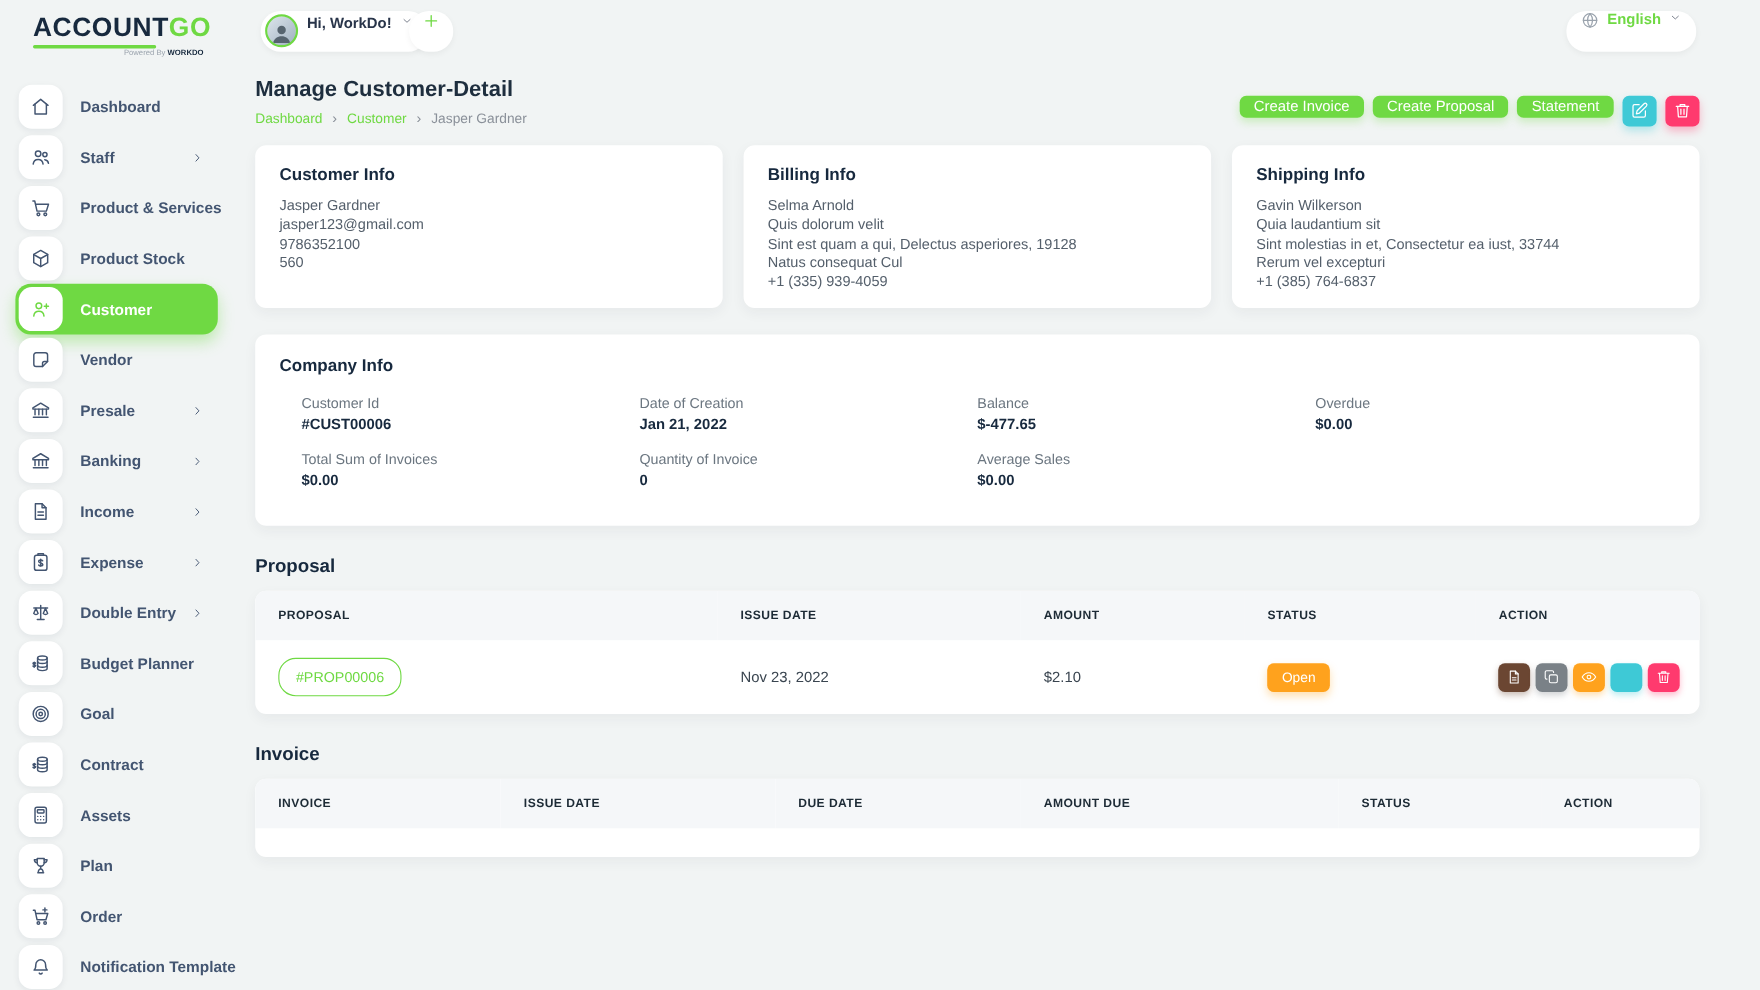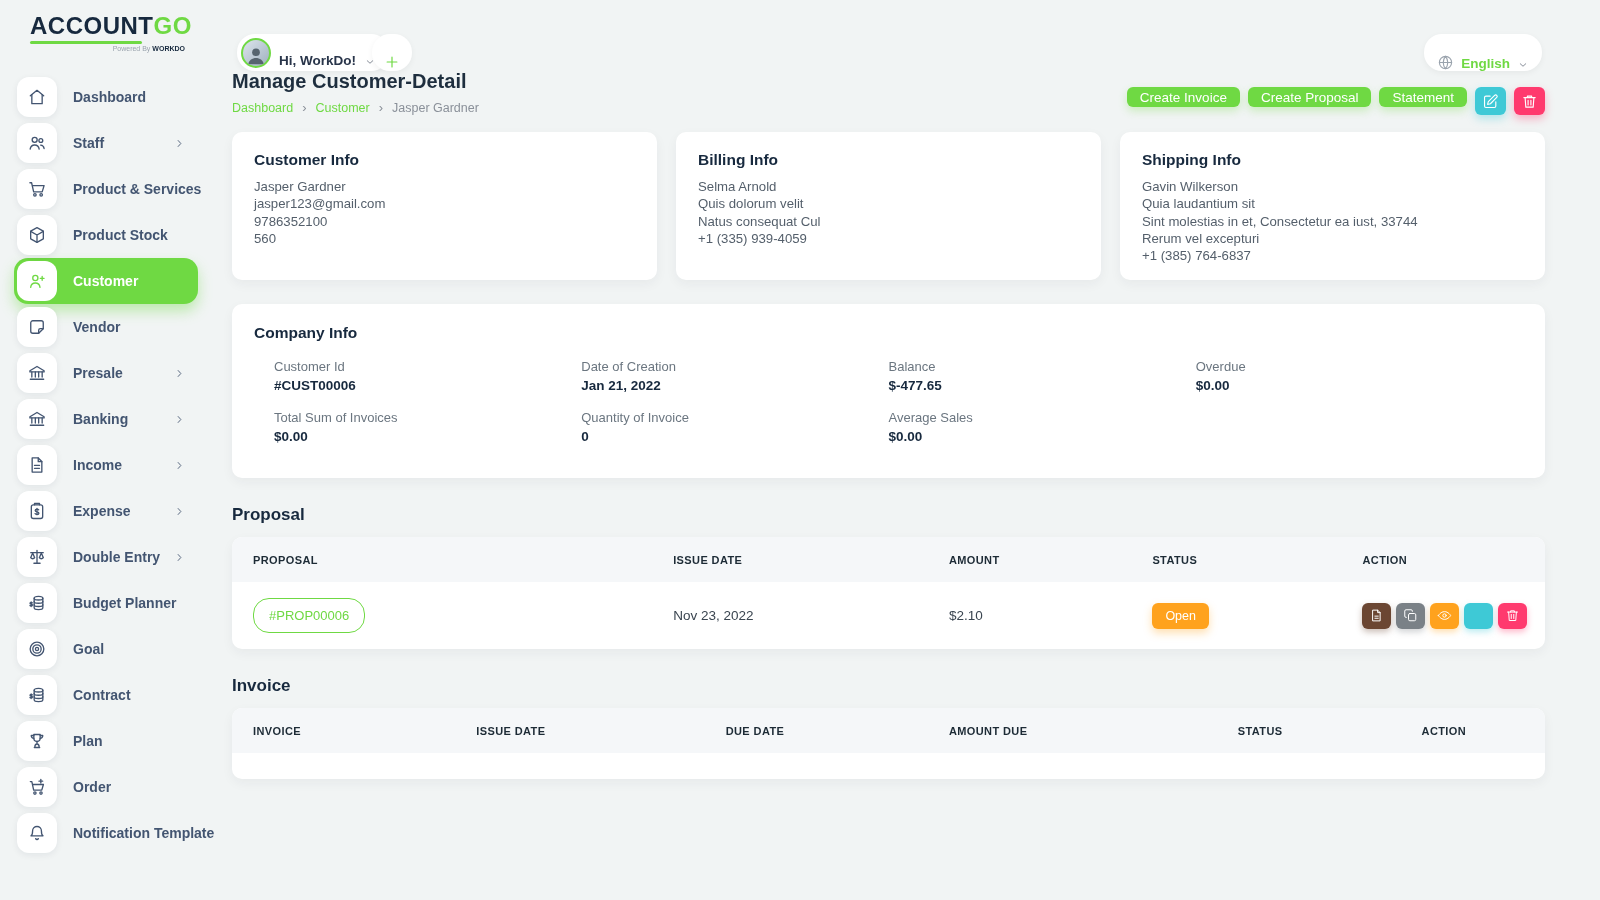--- a/index.html
+++ b/index.html
@@ -26,35 +26,35 @@
   .icon-tile { width:40px; height:40px; border-radius:12px; background:#fff; box-shadow:0 2px 7px rgba(20,30,60,.07);
                display:flex; align-items:center; justify-content:center; color:#435571; flex:0 0 40px; padding:10px; }
   .side-item .label { margin-left:16px; font-size:14px; font-weight:700; color:#435571; white-space:nowrap; }
   .side-item .chev { margin-left:auto; width:13px; height:13px; color:#435571; }
   .side-item.active { background:#6fd943; box-shadow:0 7px 14px rgba(111,217,67,.4); }
   .side-item.active .label { color:#fff; }
   .side-item.active .icon-tile { color:#6fd943; box-shadow:none; }
 
   
   .pill { position:absolute; top:10px; background:#fff; border-radius:18px; height:37px;
-          display:inline-flex; align-items:flex-end; box-shadow:0 2px 6px rgba(0,0,0,.05); border:none; cursor:pointer;margin-top:24px; }
+          display:inline-flex; align-items:flex-start; box-shadow:0 2px 6px rgba(0,0,0,.05); border:none; cursor:pointer; }
   .user-pill { left:237px; padding:3px 13px 3px 4px; gap:8px; font-size:13.5px; font-weight:700; color:#29354a; }
   .avatar { width:30px; height:30px; border-radius:50%; border:2px solid #6fd943;
             background:linear-gradient(135deg,#dde5ec,#9fb0c0); overflow:hidden; display:flex; align-items:flex-end; justify-content:center; }
   .avatar svg { width:22px; height:22px; }
   .user-pill .chev, .lang-pill .chev { width:12px; height:12px; color:#6b7280; }
   .add-pill { left:372px; width:40px; justify-content:center; color:#6fd943; }
   .add-pill [data-icon]{ width:18px; height:18px; }
   .lang-pill { right:58px; padding:0 13px; gap:7px; }
   .lang-pill .globe { width:17px; height:17px; color:#9aa3ad; }
   .lang-pill .lang { color:#6fd943; font-size:13.5px; font-weight:700; }
 
   
   main { position:absolute; left:232px; top:70px; width:1313px; }
-  .page-head { display:flex; justify-content:space-between; align-items:flex-end; }
+  .page-head { display:flex; justify-content:space-between; align-items:center; }
   .page-title { font-size:20px; font-weight:700; color:#1e2e3e; margin-bottom:7px; }
   .breadcrumb { font-size:12.5px; color:#8a9099; display:flex; gap:9px; align-items:center; }
   .breadcrumb a { color:#6fd943; text-decoration:none; cursor:pointer; }
   .breadcrumb .sep { color:#8a9099; font-size:13px; }
 
   .head-actions { display:flex; margin-top:16px; }
   .btn { height:20px; padding:0 13px; background:#6fd943; color:#fff; font-size:13.5px; font-family:inherit;
          border:none; border-radius:6px; margin-left:8px; cursor:pointer; box-shadow:0 4px 8px rgba(111,217,67,.3); }
   .icon-btn { width:31px; height:28px; border-radius:6px; border:none; margin-left:8px; cursor:pointer;
               display:inline-flex; align-items:center; justify-content:center; color:#fff; padding:7px; }
@@ -285,20 +285,31 @@
             <ellipse cx="13.8" cy="6.2" rx="5.2" ry="2.2"></ellipse>
             <path d="M8.6 6.2v11.6c0 1.2 2.3 2.2 5.2 2.2s5.2-1 5.2-2.2V6.2"></path>
             <path d="M8.6 10.1c0 1.2 2.3 2.2 5.2 2.2s5.2-1 5.2-2.2M8.6 14c0 1.2 2.3 2.2 5.2 2.2s5.2-1 5.2-2.2"></path>
             <path d="M5 10.8v5.4M3.6 15c.3.4.8.6 1.4.6.8 0 1.5-.4 1.5-1.1 0-1.5-2.9-.7-2.9-2.2 0-.7.6-1.1 1.4-1.1.6 0 1.1.2 1.4.6"></path>
           </svg>
         </span>
       <span class="label">Contract</span>
 
     </div>
 
+    <div class="side-item">
+      <span class="icon-tile" data-icon="calculator">
+          <svg viewBox="0 0 24 24" fill="none" stroke="currentColor" stroke-width="1.6" stroke-linecap="round" stroke-linejoin="round">
+            <rect x="5.8" y="3.4" width="12.4" height="17.2" rx="2.2"></rect>
+            <rect x="8.4" y="6.2" width="7.2" height="3.6" rx="0.8"></rect>
+            <path d="M8.8 13.4h.01M12 13.4h.01M15.2 13.4h.01M8.8 17h.01M12 17h.01M15.2 17h.01"></path>
+          </svg>
+        </span>
+      <span class="label">Assets</span>
+
+    </div>
 
     <div class="side-item">
       <span class="icon-tile" data-icon="trophy">
           <svg viewBox="0 0 24 24" fill="none" stroke="currentColor" stroke-width="1.6" stroke-linecap="round" stroke-linejoin="round">
             <path d="M8.2 4.2h7.6v4.6a3.8 3.8 0 0 1-7.6 0z"></path>
             <path d="M8.2 5.4H5.1a3.1 3.1 0 0 0 3.2 3.4M15.8 5.4h3.1a3.1 3.1 0 0 1-3.2 3.4"></path>
             <path d="M12 12.6v3M8.8 19.8h6.4M12 15.6c-1.7 0-2.6 1.3-2.7 4.2h5.4c-.1-2.9-1-4.2-2.7-4.2z"></path>
           </svg>
         </span>
       <span class="label">Plan</span>
@@ -411,20 +422,21 @@
           <div class="line">jasper123@gmail.com</div>
           <div class="line">9786352100</div>
           <div class="line">560</div>
         </div>
     </div>
     <div class="card info-card">
       <h3>Billing Info</h3>
       <div>
           <div class="line">Selma Arnold</div>
           <div class="line">Quis dolorum velit</div>
+          <div class="line">Sint est quam a qui, Delectus asperiores, 19128</div>
           <div class="line">Natus consequat Cul</div>
           <div class="line">+1 (335) 939-4059</div>
         </div>
     </div>
     <div class="card info-card">
       <h3>Shipping Info</h3>
       <div>
           <div class="line">Gavin Wilkerson</div>
           <div class="line">Quia laudantium sit</div>
           <div class="line">Sint molestias in et, Consectetur ea iust, 33744</div>

